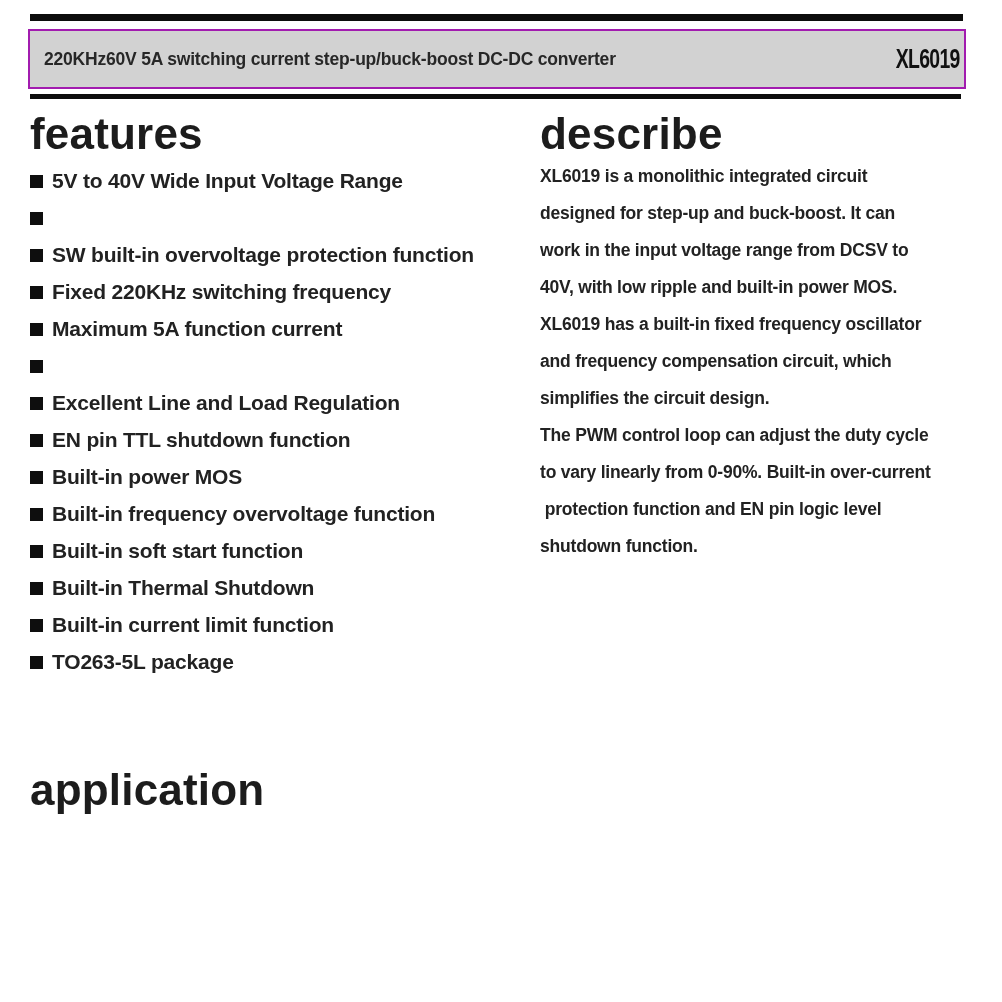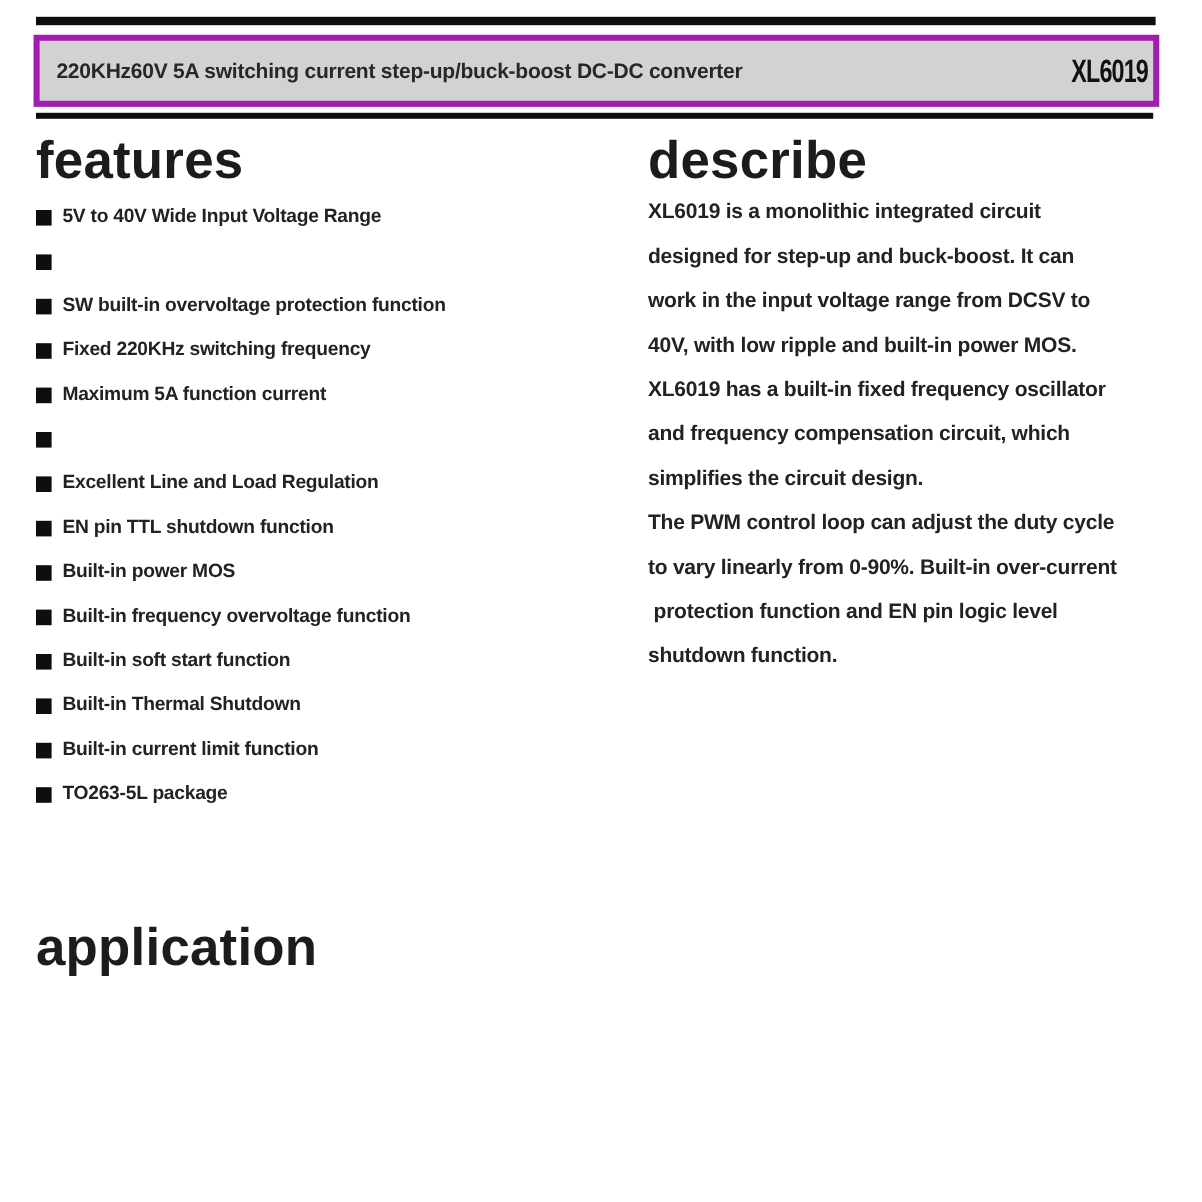--- a/index.html
+++ b/index.html
@@ -23,21 +23,21 @@
     left: 30px; top: 14px;
     width: 933px; height: 7px;
     background: #0d0d0d;
   }
   .header-box {
     position: absolute;
     left: 28px; top: 29px;
     width: 938px; height: 60px;
     box-sizing: border-box;
     background: #d2d2d2;
-    border: 5px solid #a21caf;
+    border: 2px solid #a21caf;
     display: flex;
     align-items: center;
   }
   .header-title {
     margin-left: 14px;
     font-size: 17.5px;
     font-weight: 700;
     letter-spacing: -0.2px;
     color: #272727;
     white-space: nowrap;
@@ -76,21 +76,21 @@
   }
   .bullet-list {
     margin: 6px 0 0 0;
     padding: 0;
     list-style: none;
   }
   .bullet-item {
     height: 37px;
     display: flex;
     align-items: center;
-    font-size: 16px;
+    font-size: 21px;
     font-weight: 700;
     letter-spacing: -0.2px;
     color: #222222;
     white-space: nowrap;
   }
   .bullet-square {
     flex: none;
     width: 13px; height: 13px;
     margin-right: 9px;
     margin-top: 1px;

